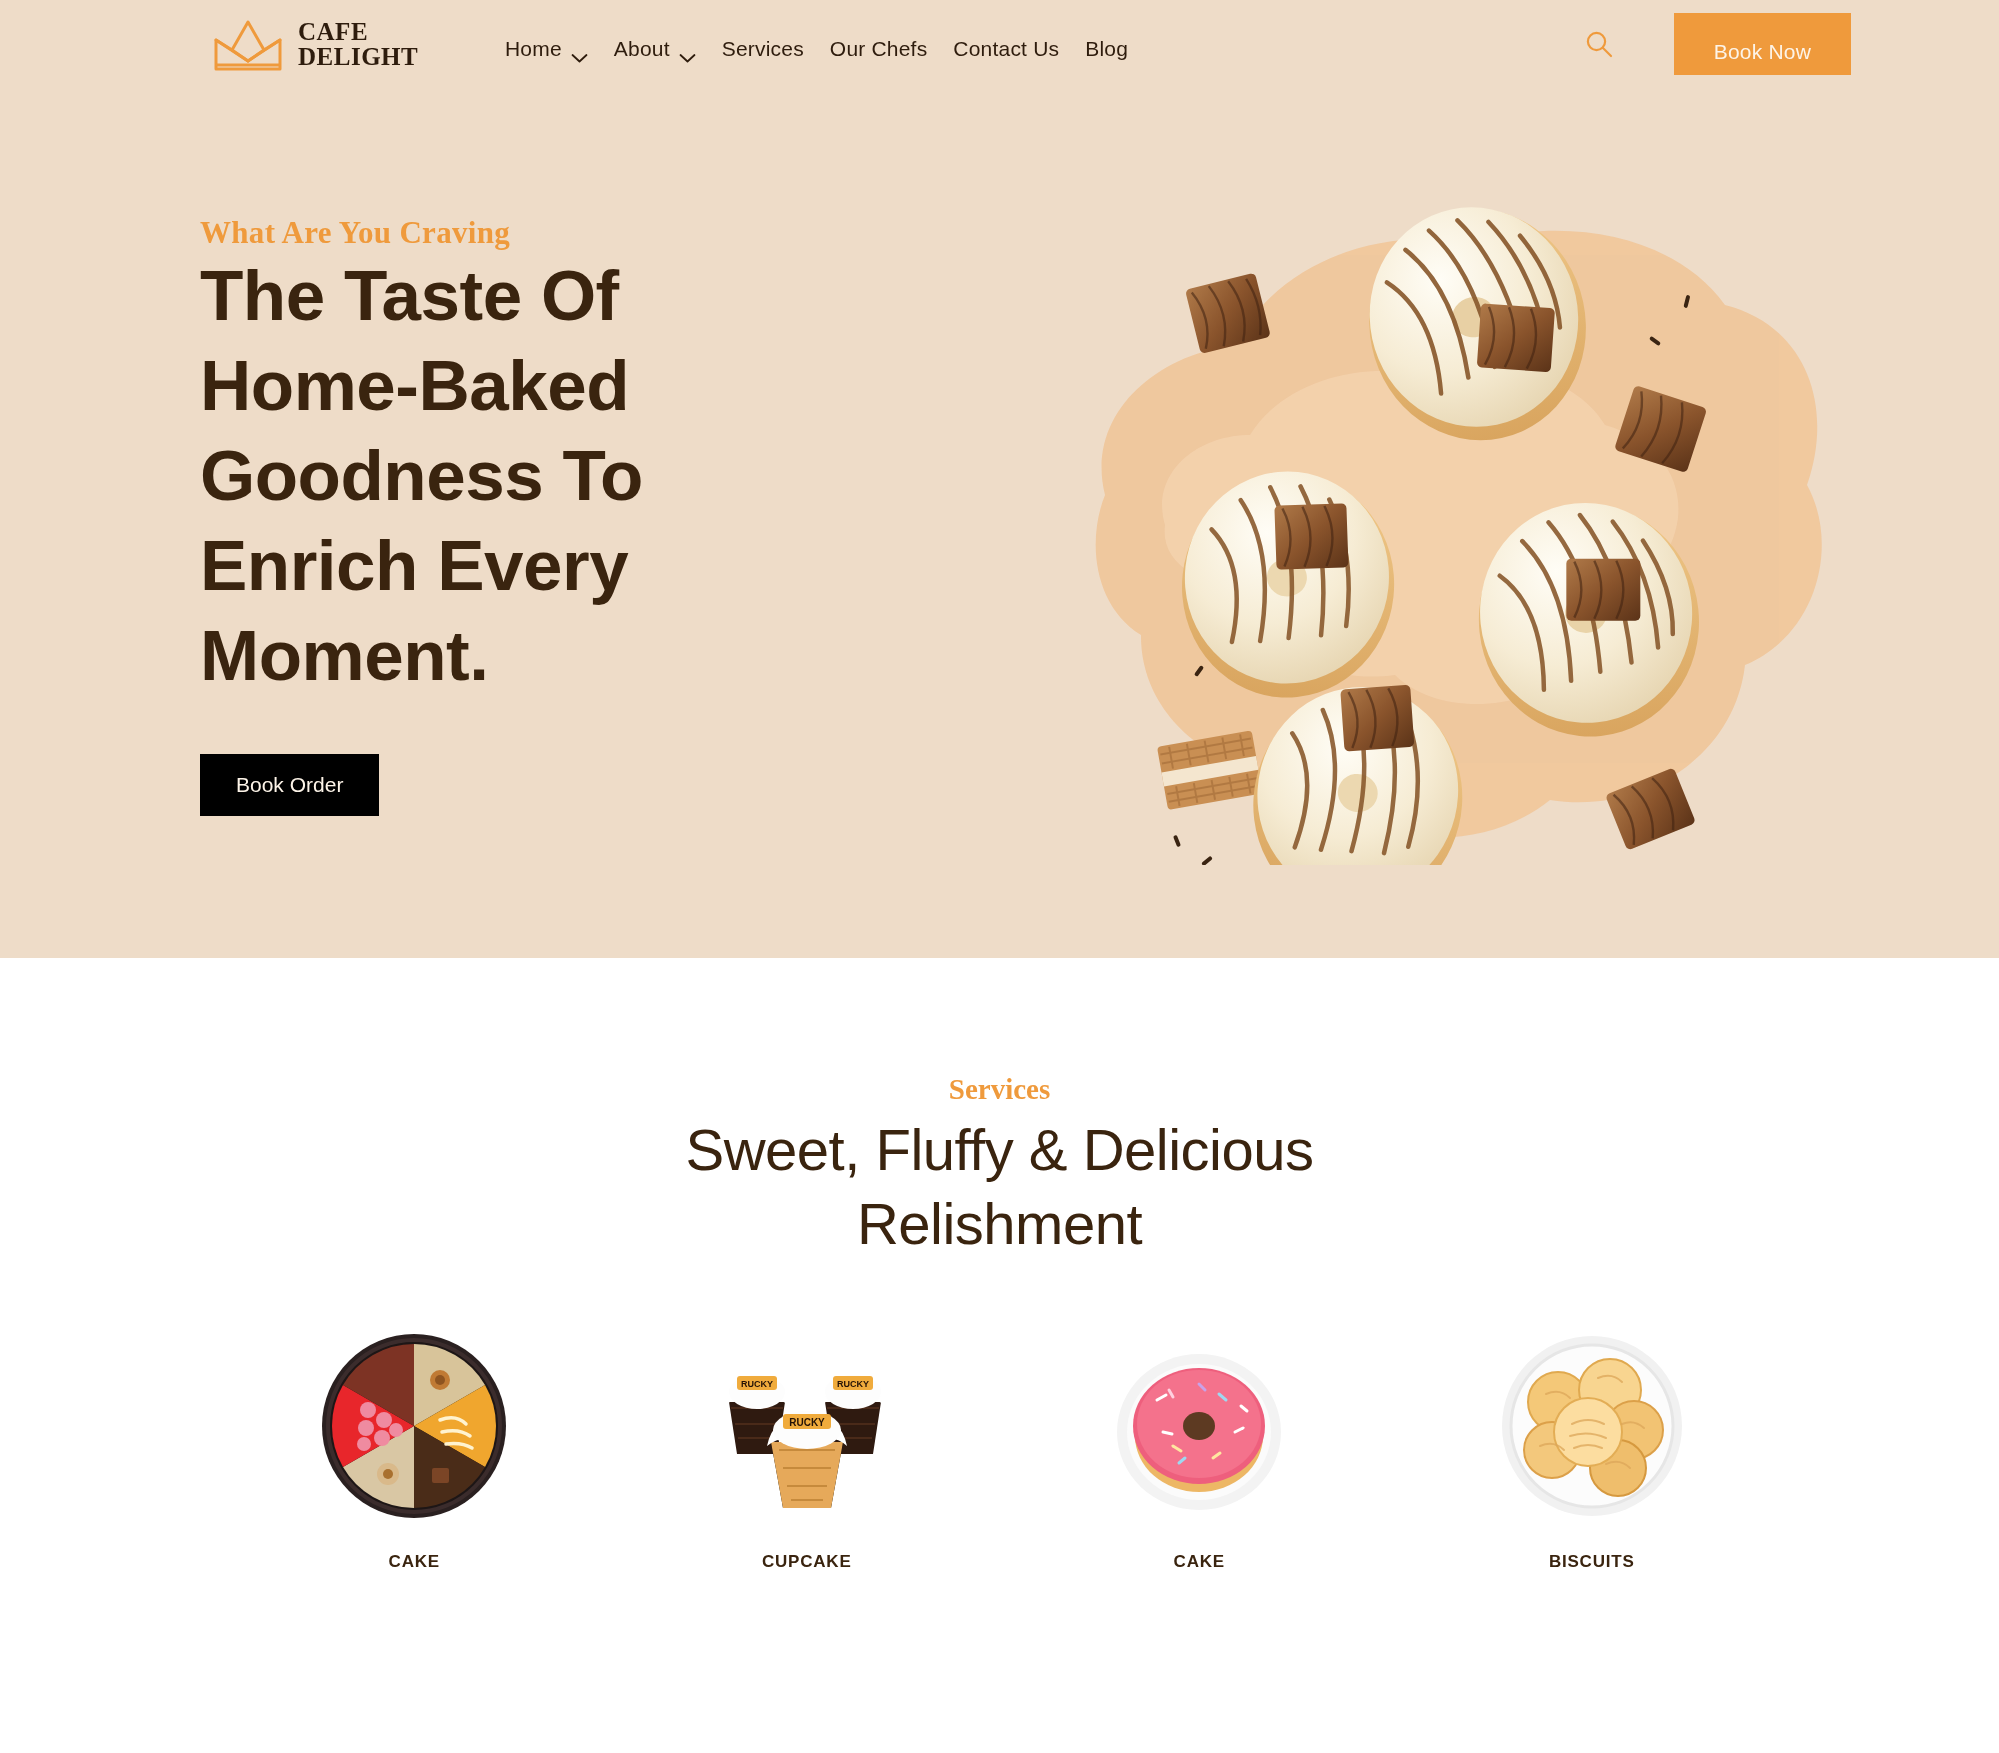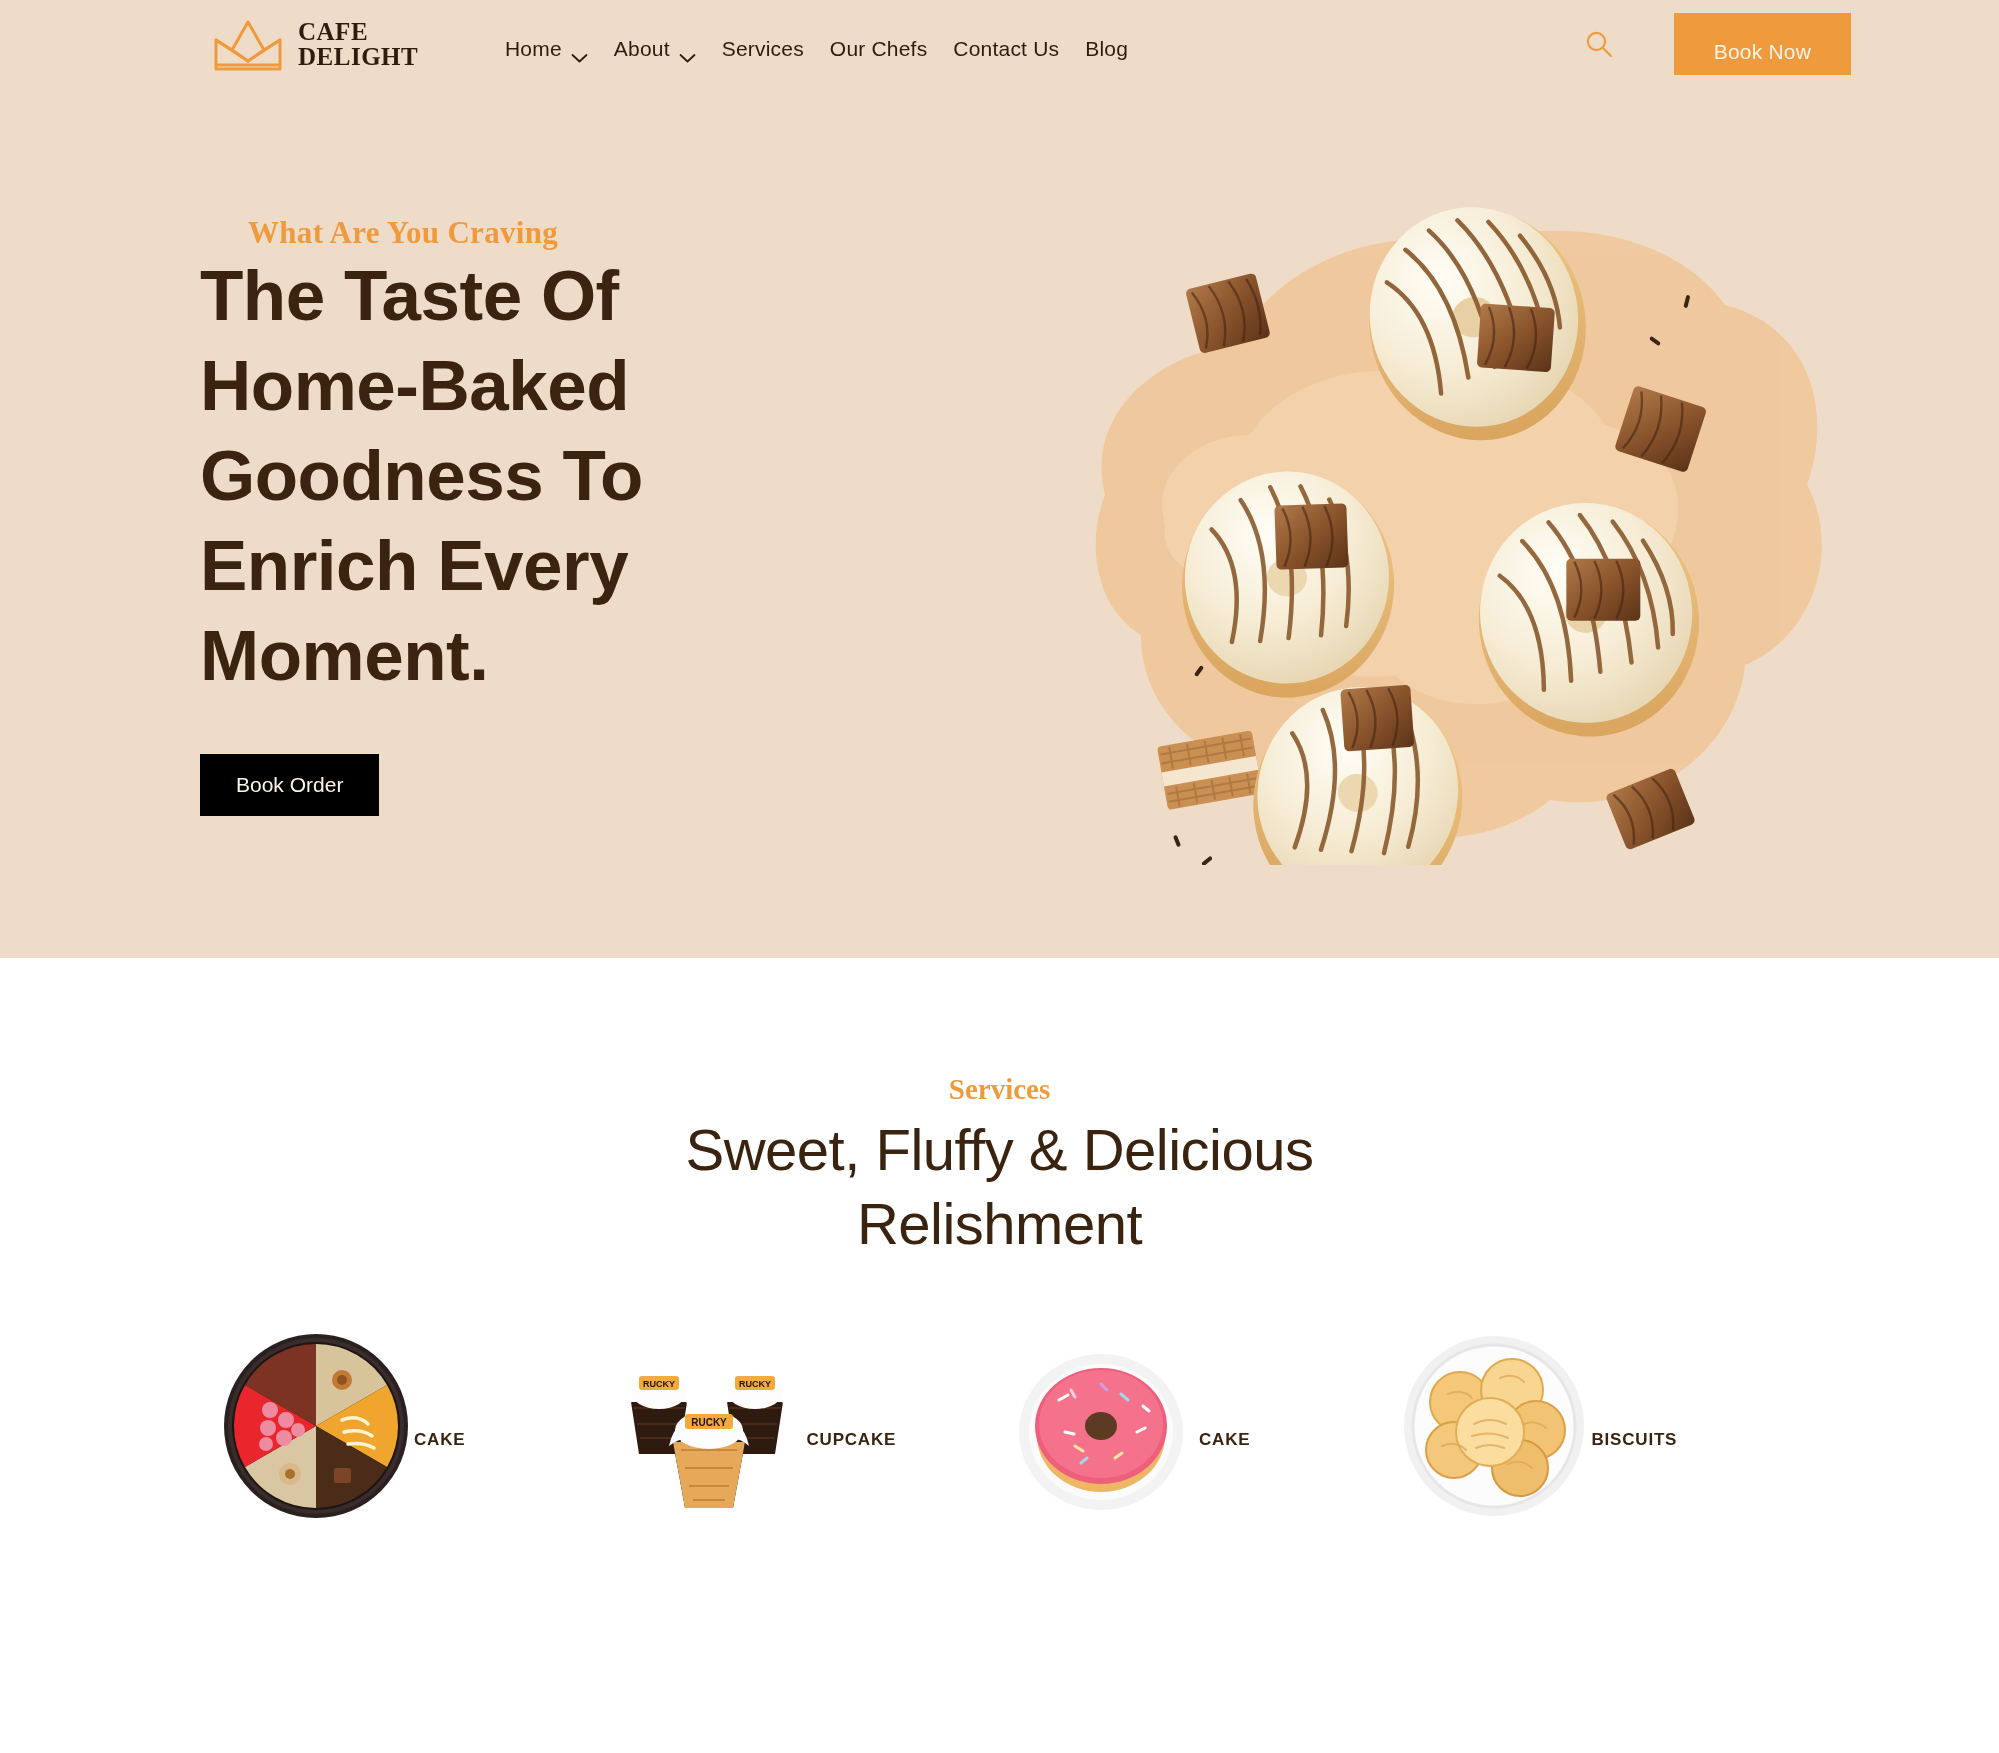--- a/index.html
+++ b/index.html
@@ -114,21 +114,20 @@
     left: 200px;
     top: 215px;
     width: 800px;
   }
   .eyebrow {
     font-family: "Liberation Serif", serif;
     font-weight: bold;
     font-size: 31px;
     color: #ef9a3c;
     letter-spacing: 0.3px;
-    margin-left: 48px;
   }
   .hero-title {
     font-size: 71px;
     line-height: 90px;
     font-weight: bold;
     color: #3a240f;
     letter-spacing: -0.5px;
     white-space: pre-line;
   }
   .book-order-btn {
@@ -188,21 +187,21 @@
   .svc-grid {
     position: absolute;
     top: 370px;
     left: 218px;
     width: 1570px;
     display: flex;
   }
   .svc-card {
     width: 25%;
     display: flex;
-    flex-direction: row;
+    flex-direction: column;
     align-items: center;
     cursor: pointer;
   }
   .svc-img {
     width: 196px;
     height: 196px;
     display: block;
   }
   .svc-img svg { width: 100%; height: 100%; display: block; }
   .svc-label {

